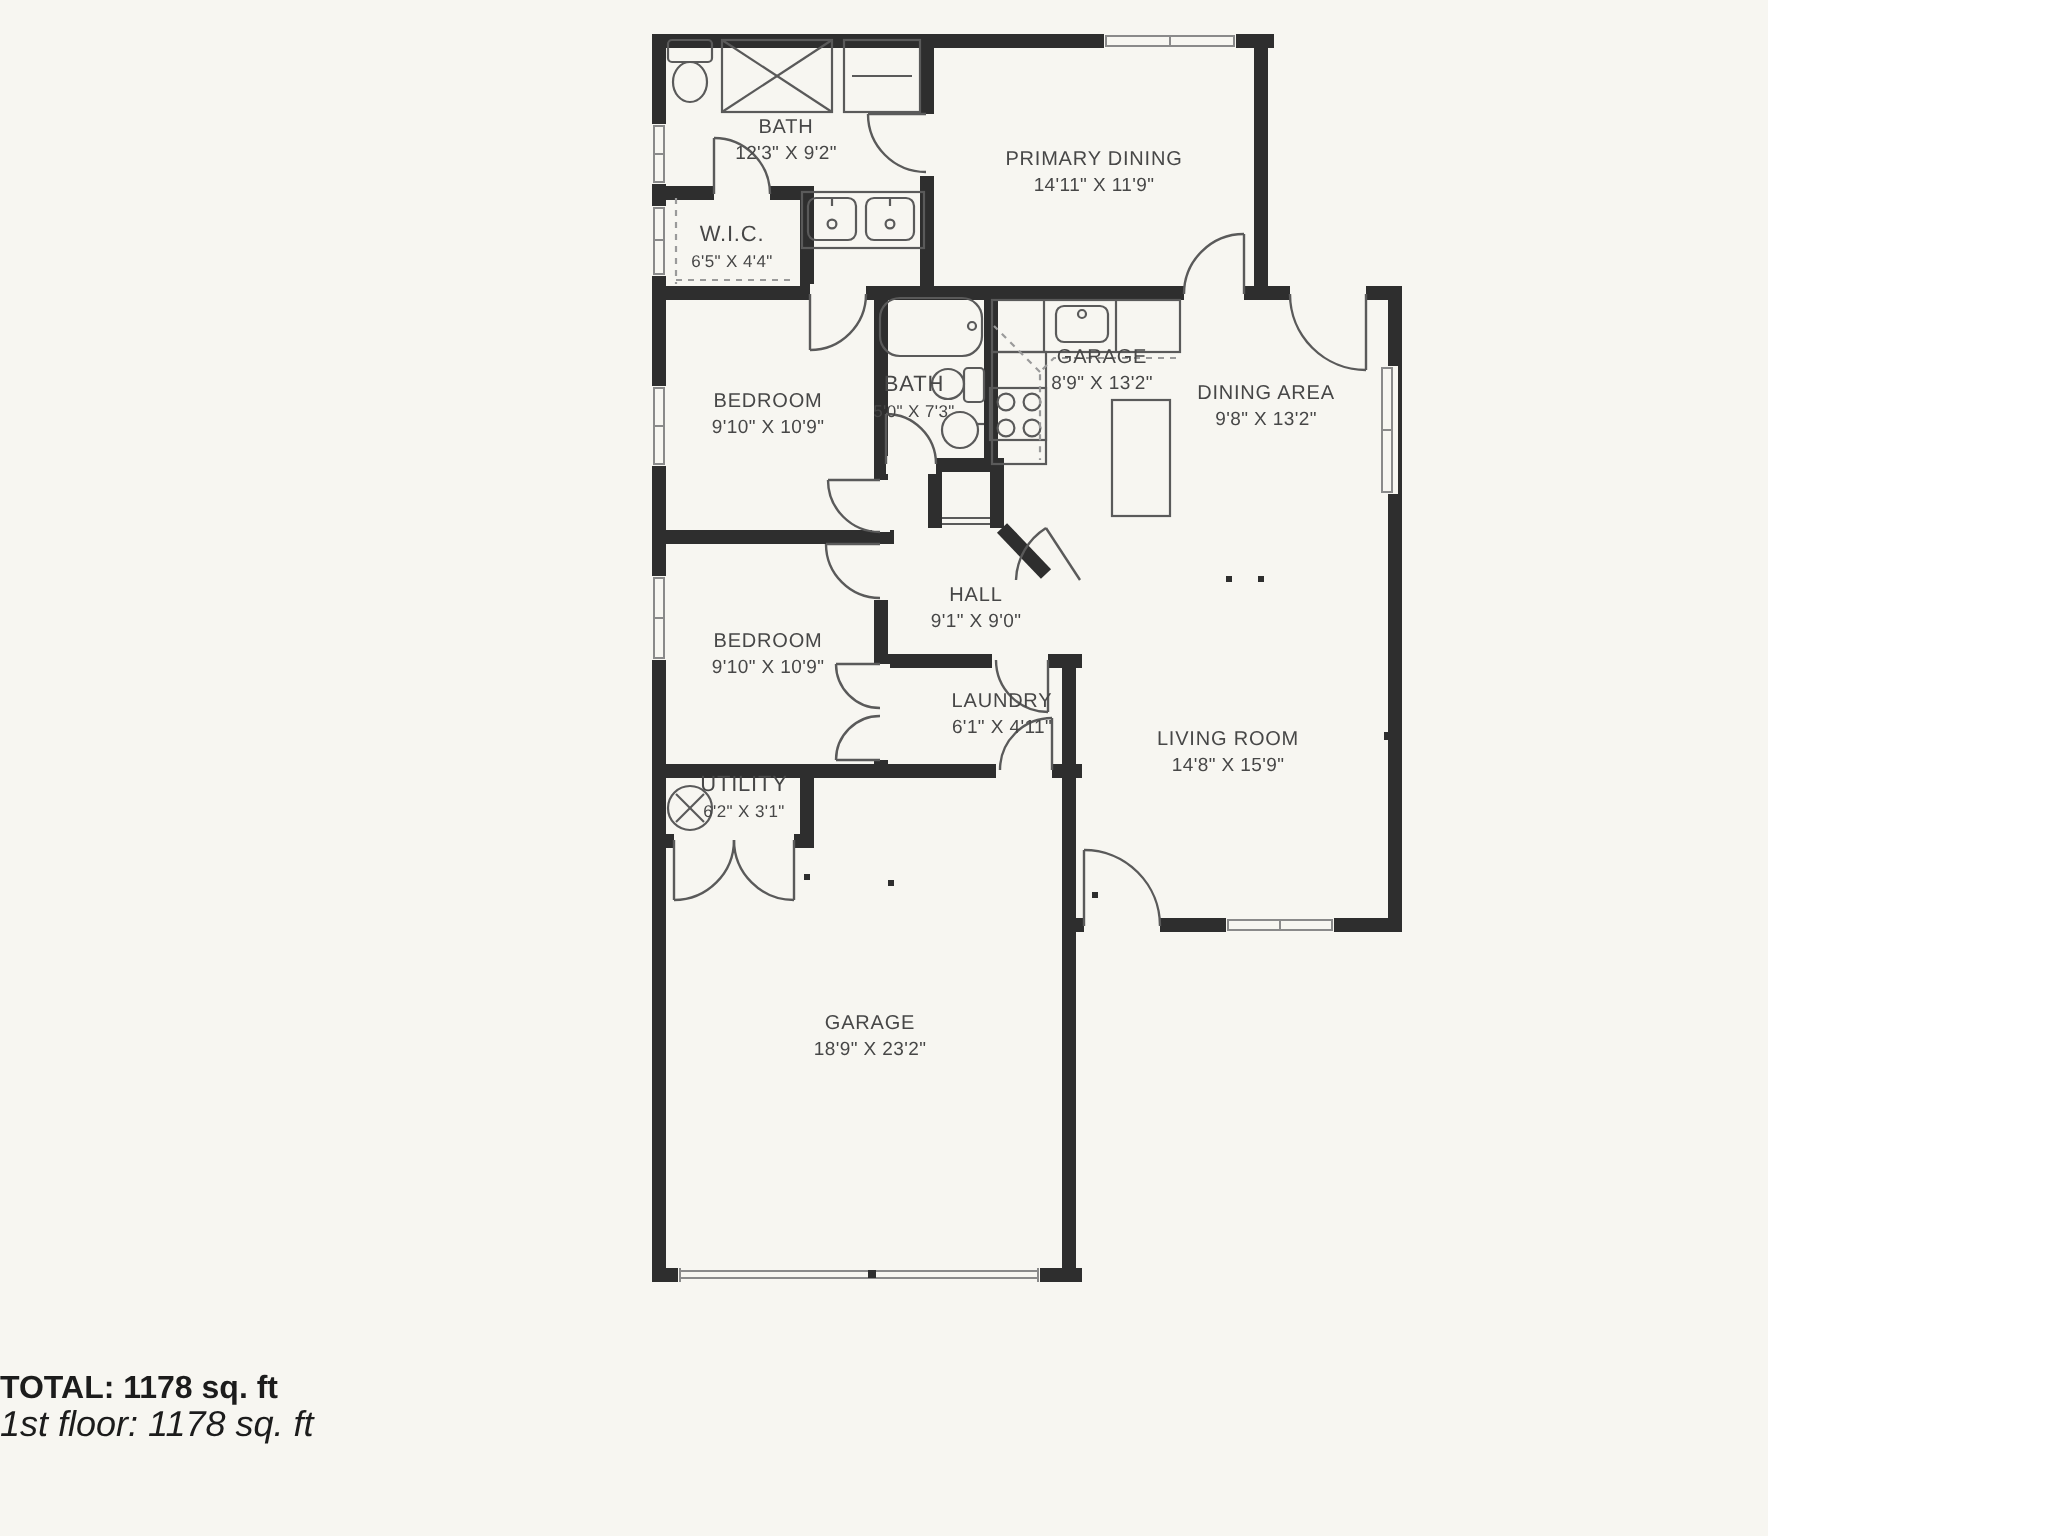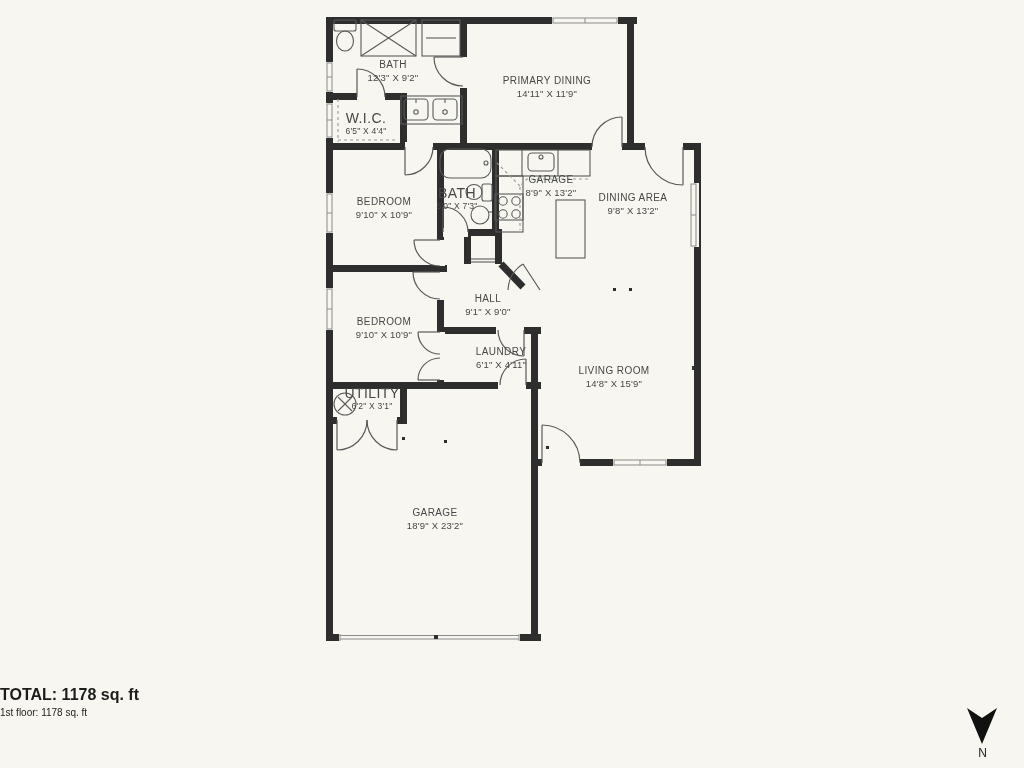--- a/index.html
+++ b/index.html
@@ -1,18 +1,18 @@
 <!DOCTYPE html>
 <html><head>
 <meta charset="utf-8">
 <style>
   html,body{margin:0;padding:0;}
   #stage{
     position:relative;
-    width:1024px;height:768px;
+    width:884px;height:768px;
     background:#f7f6f1;
     font-family:"Liberation Sans", sans-serif;
     overflow:hidden;
   }
   #plan-svg{position:absolute;left:0;top:0;}
   .room-label{
     position:absolute;
     transform:translate(-50%,-50%);
     text-align:center;
     color:#474747;
@@ -24,31 +24,31 @@
     display:block;
     font-size:10px;
     letter-spacing:.4px;
   }
   .room-label .rdims{
     display:block;
     font-size:9.5px;
     letter-spacing:.2px;
     margin-top:1px;
   }
-  .room-label.small .rname{font-size:14px;}
+  .room-label.small .rname{font-size:11px;}
   .room-label.small .rdims{font-size:8.5px;}
   #summary{
     position:absolute;
     left:0;right:0;
     top:686px;
     text-align:left;
     color:#1c1c1c;
   }
   #summary .line1{font-size:16px;font-weight:bold;line-height:18px;}
-  #summary .line2{font-size:10px;line-height:17px;}
+  #summary .line2{font-size:18px;line-height:17px;font-style:italic;}
   #summary .line3{font-size:14.5px;line-height:17px;}
   #compass{
     position:absolute;
     left:960px;top:700px;
     width:45px;height:62px;
     text-align:center;
   }
   #compass .n-label{
     position:absolute;
     left:0;right:0;top:46px;

